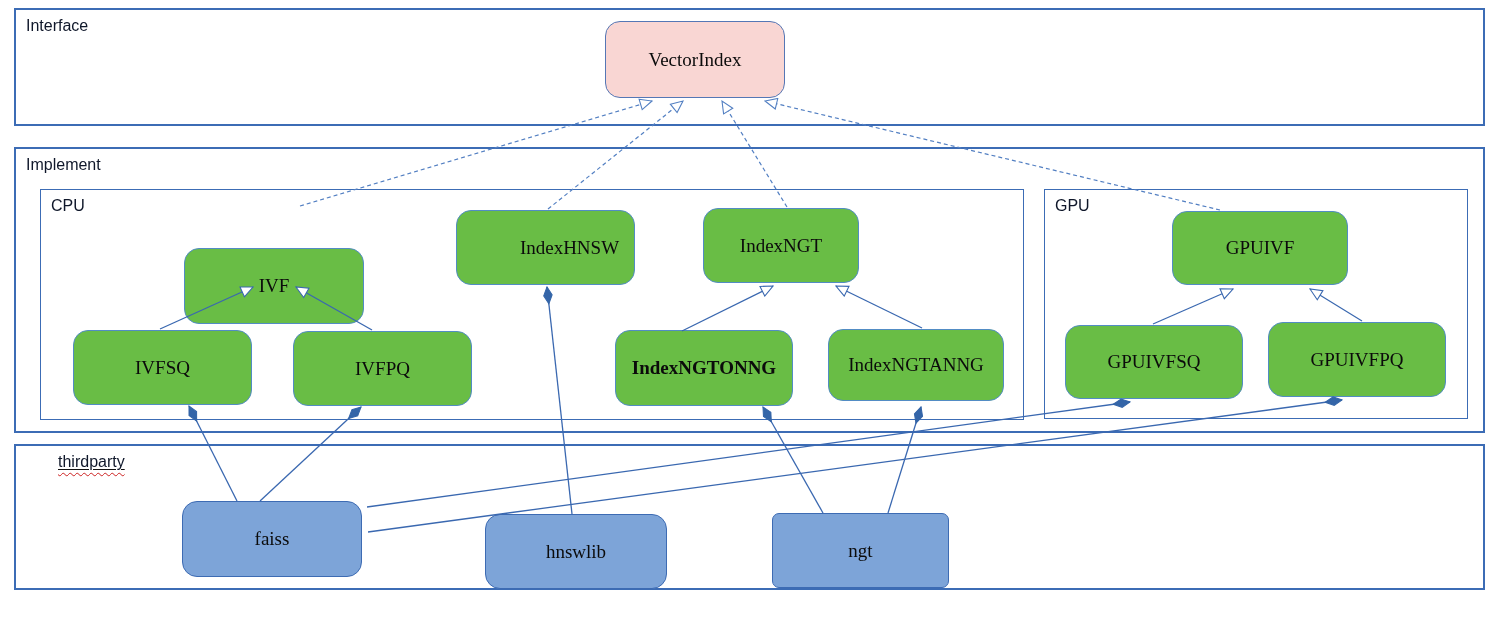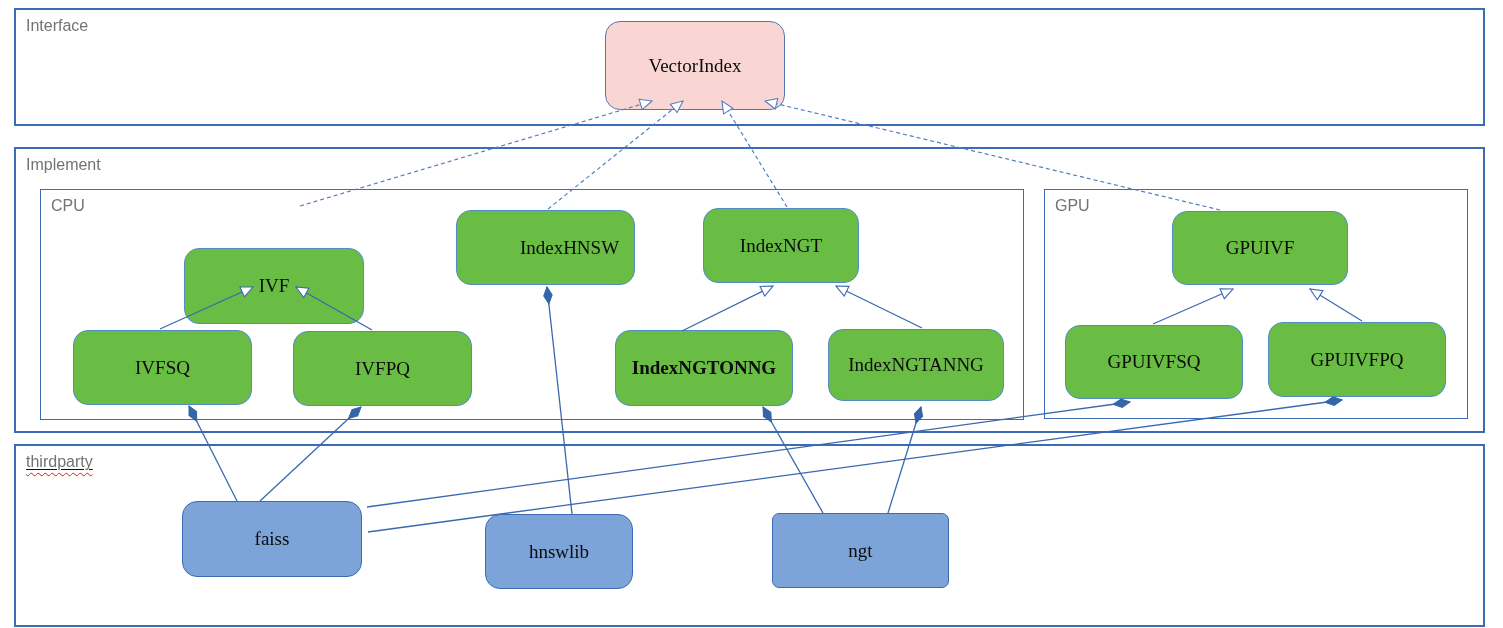--- a/index.html
+++ b/index.html
@@ -15,21 +15,21 @@
     position:absolute;
     border:2px solid #3c6cb5;
     background:transparent;
     box-sizing:border-box;
   }
   .container.inner{border-width:1.5px;}
   .clabel{
     display:inline-block;
     margin:7px 0 0 10px;
     font-size:16px;
-    color:#737373;
+    color:#0f172a;
     line-height:1.1;
   }
   .squiggle-outer{ text-decoration:underline wavy #cc2222; text-decoration-thickness:1px; text-underline-offset:5px; }
   .squiggle-inner{ text-decoration:underline solid #111111; text-decoration-thickness:1px; text-underline-offset:2px; }
   
   .node{
     position:absolute;
     box-sizing:border-box;
     border-radius:15px;
     display:flex;align-items:center;justify-content:center;
@@ -63,25 +63,25 @@
   </div>
 
   <div class="container inner" style="left:40px;top:189px;width:984px;height:231px;">
     <span class="clabel">CPU</span>
   </div>
 
   <div class="container inner" style="left:1044px;top:189px;width:424px;height:230px;">
     <span class="clabel">GPU</span>
   </div>
 
-  <div class="container" style="left:14px;top:444px;width:1471px;height:183px;">
+  <div class="container" style="left:14px;top:444px;width:1471px;height:146px;padding-left:32px;">
     <span class="clabel squiggle-outer"><span class="squiggle-inner">thirdparty</span></span>
   </div>
 
-  <div class="node pink" style="left:605px;top:21px;width:180px;height:89px;">
+  <div class="node pink" style="left:605px;top:21px;width:180px;height:77px;">
     <span>VectorIndex</span>
   </div>
 
   <div class="node green" style="left:184px;top:208px;width:180px;height:76px;margin-top:40px;">
     <span>IVF</span>
   </div>
 
   <div class="node green" style="left:456px;top:210px;width:179px;height:75px;padding-left:48px;">
     <span>IndexHNSW</span>
   </div>
@@ -115,21 +115,21 @@
   </div>
 
   <div class="node green" style="left:1268px;top:322px;width:178px;height:75px;">
     <span>GPUIVFPQ</span>
   </div>
 
   <div class="node blue" style="left:182px;top:501px;width:180px;height:76px;">
     <span>faiss</span>
   </div>
 
-  <div class="node blue" style="left:485px;top:514px;width:148px;height:75px;align-items:center;">
+  <div class="node blue" style="left:485px;top:514px;width:182px;height:75px;align-items:center;">
     <span>hnswlib</span>
   </div>
 
   <div class="node blue" style="left:772px;top:513px;width:177px;height:75px;border-radius:7px;">
     <span>ngt</span>
   </div>
 
   <svg class="wires" viewBox="0 0 1503 628">
     <defs>
       <marker id="tri" viewBox="0 0 13 12" refX="12" refY="6" markerUnits="userSpaceOnUse" markerWidth="14" markerHeight="13" orient="auto">

